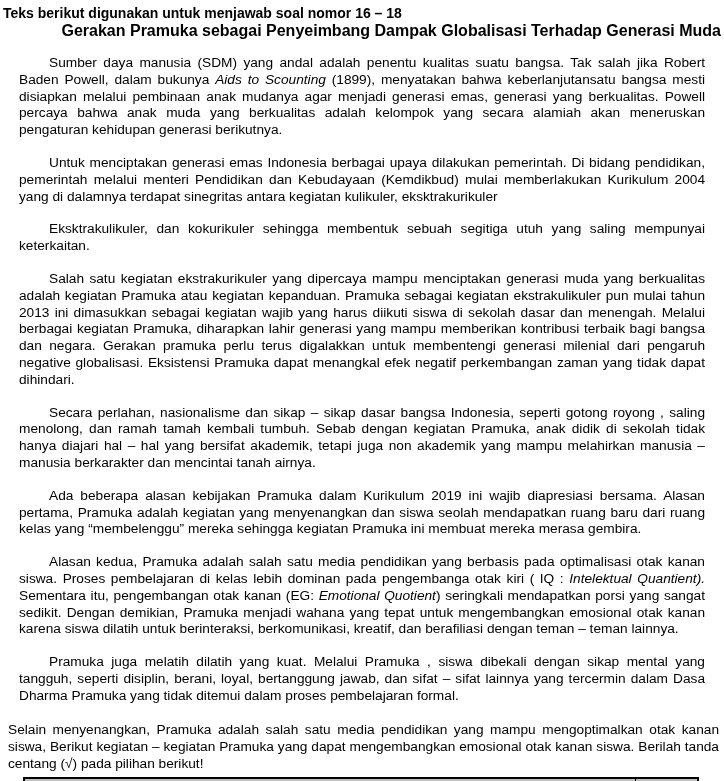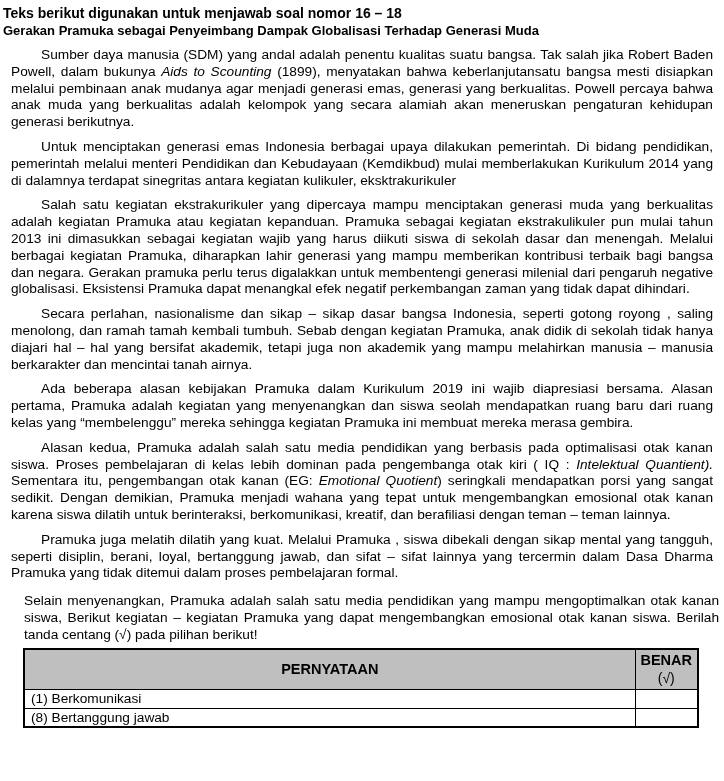--- a/index.html
+++ b/index.html
@@ -14,34 +14,34 @@
     box-sizing: border-box;
     padding: 5px 3px 0 3px;
   }
   .header-note {
     font-weight: bold;
     font-size: 14px;
     line-height: 17px;
   }
   .doc-title {
     font-weight: bold;
-    font-size: 13px;
+    font-size: 16px;
     line-height: 17px;
-    text-align: left;
+    text-align: right;
   }
   .para {
-    margin: 8px;
+    margin: 16px;
     text-indent: 30px;
     text-align: justify;
     font-size: 13.7px;
     line-height: 16.8px;
   }
   .it { font-style: italic; }
   .instruction {
-    margin: 10px 2px 5px 21px;
+    margin: 10px 2px 5px 5px;
     text-align: justify;
     font-size: 13.7px;
     line-height: 17px;
   }
   table.answer-table {
     border-collapse: collapse;
     margin-left: 20px;
     width: 676px;
     border: 2px solid #000000;
     table-layout: fixed;
@@ -73,21 +73,22 @@
 <body>
 
 <div class="page">
 
   <div class="header-note">Teks berikut digunakan untuk menjawab soal nomor 16 – 18</div>
 
   <div class="doc-title">Gerakan Pramuka sebagai Penyeimbang Dampak Globalisasi Terhadap Generasi Muda</div>
 
   <div>
     <p class="para"><span>Sumber daya manusia (SDM) yang andal adalah penentu kualitas suatu bangsa. Tak salah jika Robert Baden Powell, dalam bukunya </span><span class="it">Aids to Scounting</span><span> (1899), menyatakan bahwa keberlanjutansatu bangsa mesti disiapkan melalui pembinaan anak mudanya agar menjadi generasi emas, generasi yang berkualitas. Powell percaya bahwa anak muda yang berkualitas adalah kelompok yang secara alamiah akan meneruskan pengaturan kehidupan generasi berikutnya.</span></p>
-    <p class="para"><span>Untuk menciptakan generasi emas Indonesia berbagai upaya dilakukan pemerintah. Di bidang pendidikan, pemerintah melalui menteri Pendidikan dan Kebudayaan (Kemdikbud) mulai memberlakukan Kurikulum 2014 yang di dalamnya terdapat sinegritas antara kegiatan kulikuler, eksktrakurikuler</span></p>
+    <p class="para"><span>Untuk menciptakan generasi emas Indonesia berbagai upaya dilakukan pemerintah. Di bidang pendidikan, pemerintah melalui menteri Pendidikan dan Kebudayaan (Kemdikbud) mulai memberlakukan Kurikulum 2004 yang di dalamnya terdapat sinegritas antara kegiatan kulikuler, eksktrakurikuler</span></p>
+    <p class="para"><span>Eksktrakulikuler, dan kokurikuler sehingga membentuk sebuah segitiga utuh yang saling mempunyai keterkaitan.</span></p>
     <p class="para"><span>Salah satu kegiatan ekstrakurikuler yang dipercaya mampu menciptakan generasi muda yang berkualitas adalah kegiatan Pramuka atau kegiatan kepanduan. Pramuka sebagai kegiatan ekstrakulikuler pun mulai tahun 2013 ini dimasukkan sebagai kegiatan wajib yang harus diikuti siswa di sekolah dasar dan menengah. Melalui berbagai kegiatan Pramuka, diharapkan lahir generasi yang mampu memberikan kontribusi terbaik bagi bangsa dan negara. Gerakan pramuka perlu terus digalakkan untuk membentengi generasi milenial dari pengaruh negative globalisasi. Eksistensi Pramuka dapat menangkal efek negatif perkembangan zaman yang tidak dapat dihindari.</span></p>
     <p class="para"><span>Secara perlahan, nasionalisme dan sikap – sikap dasar bangsa Indonesia, seperti gotong royong , saling menolong, dan ramah tamah kembali tumbuh. Sebab dengan kegiatan Pramuka, anak didik di sekolah tidak hanya diajari hal – hal yang bersifat akademik, tetapi juga non akademik yang mampu melahirkan manusia – manusia berkarakter dan mencintai tanah airnya.</span></p>
     <p class="para"><span>Ada beberapa alasan kebijakan Pramuka dalam Kurikulum 2019 ini wajib diapresiasi bersama. Alasan pertama, Pramuka adalah kegiatan yang menyenangkan dan siswa seolah mendapatkan ruang baru dari ruang kelas yang “membelenggu” mereka sehingga kegiatan Pramuka ini membuat mereka merasa gembira.</span></p>
     <p class="para"><span>Alasan kedua, Pramuka adalah salah satu media pendidikan yang berbasis pada optimalisasi otak kanan siswa. Proses pembelajaran di kelas lebih dominan pada pengembanga otak kiri ( IQ : </span><span class="it">Intelektual Quantient).</span><span> Sementara itu, pengembangan otak kanan (EG: </span><span class="it">Emotional Quotient</span><span>) seringkali mendapatkan porsi yang sangat sedikit. Dengan demikian, Pramuka menjadi wahana yang tepat untuk mengembangkan emosional otak kanan karena siswa dilatih untuk berinteraksi, berkomunikasi, kreatif, dan berafiliasi dengan teman – teman lainnya.</span></p>
     <p class="para"><span>Pramuka juga melatih dilatih yang kuat. Melalui Pramuka , siswa dibekali dengan sikap mental yang tangguh, seperti disiplin, berani, loyal, bertanggung jawab, dan sifat – sifat lainnya yang tercermin dalam Dasa Dharma Pramuka yang tidak ditemui dalam proses pembelajaran formal.</span></p>
   </div>
 
   <div class="instruction">Selain menyenangkan, Pramuka adalah salah satu media pendidikan yang mampu mengoptimalkan otak kanan siswa, Berikut kegiatan – kegiatan Pramuka yang dapat mengembangkan emosional otak kanan siswa. Berilah tanda centang (√) pada pilihan berikut!</div>
 
   <table class="answer-table">

